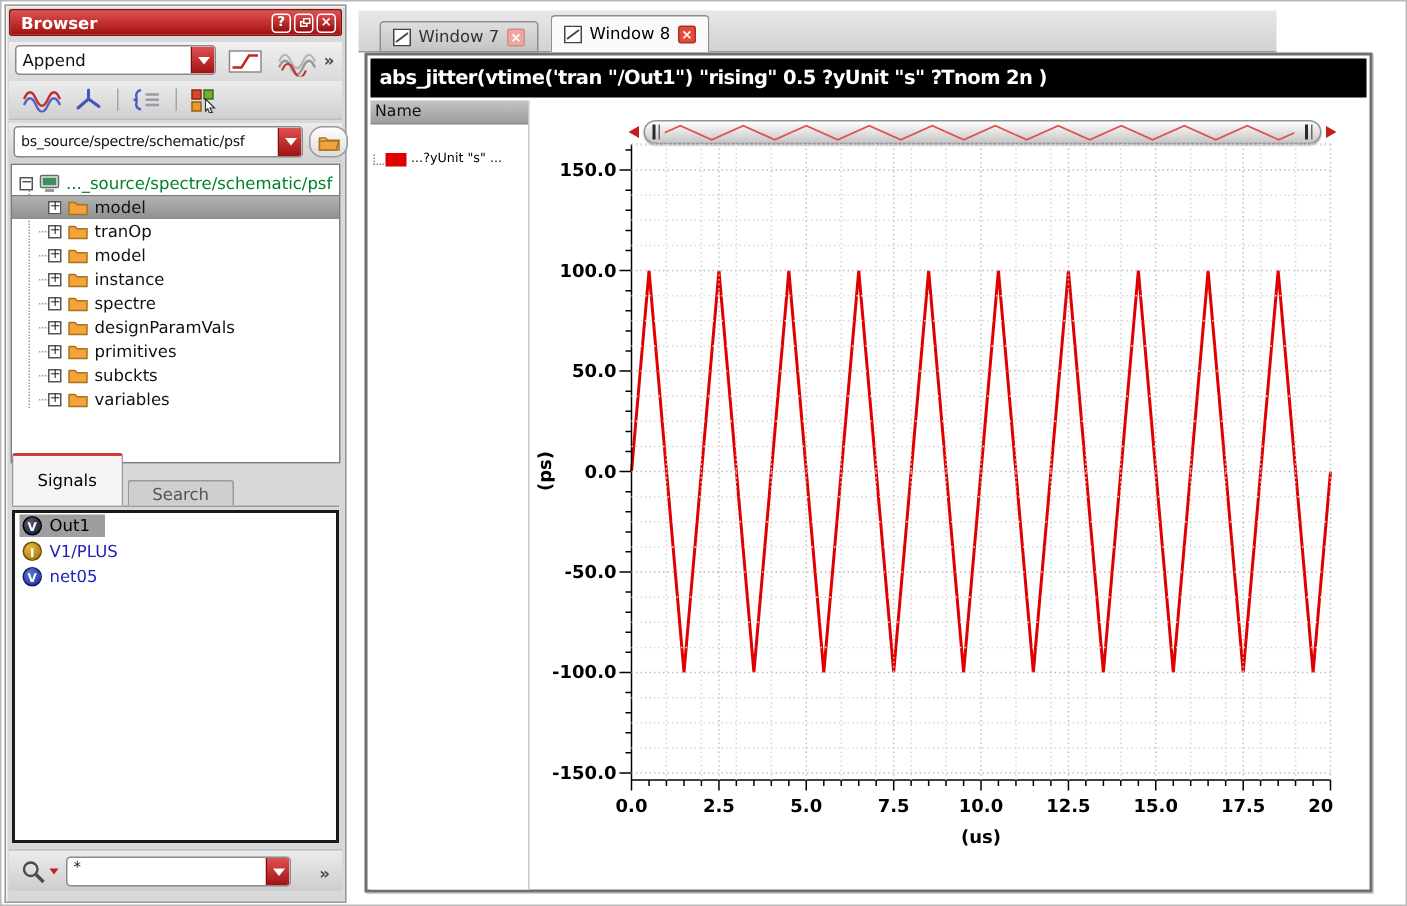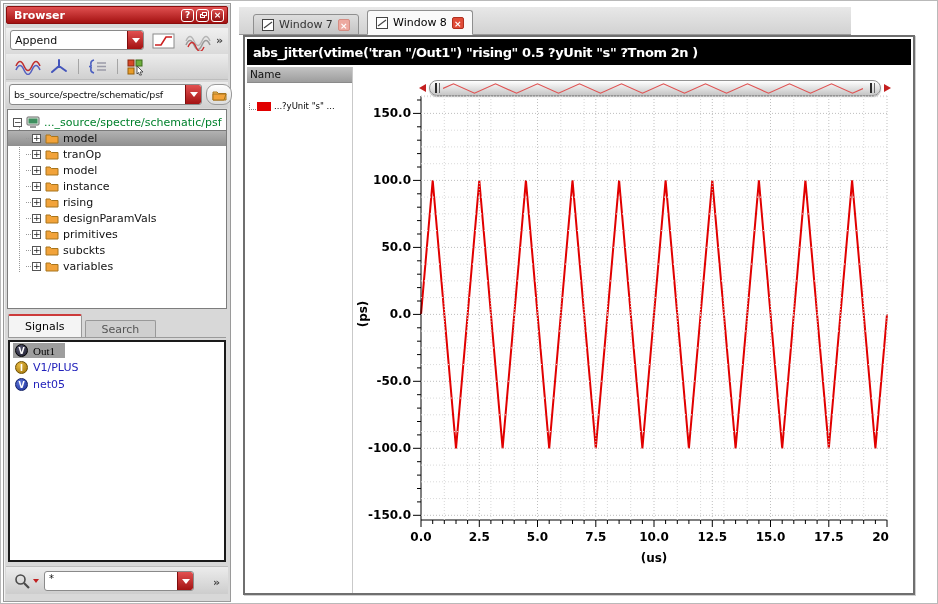--- a/index.html
+++ b/index.html
@@ -51,36 +51,36 @@
   .trow.selected { background:linear-gradient(#b2b2b2,#8f8f8f); border-top:1px solid #7a7a7a; }
   .expander { width:9px; height:9px; border:1px solid #555; background:#fff; font-size:9px; line-height:7px;
     text-align:center; color:#222; margin-right:4px; flex:none; cursor:pointer; }
   .hdash { width:5px; border-top:1px dotted #999; margin-right:1px; flex:none; }
   .tlabel { padding-left:4px; }
   .tlabel.green { color:#00812c; }
   .tree-icon { flex:none; }
 
   
   .b-tabs { position:absolute; left:4px; top:314px; right:4px; height:20px; border-bottom:1px solid #9a9a9a; display:flex; align-items:flex-end; }
-  .stab { height:23px; padding:0 16px; font-size:11px; display:flex; align-items:center;
+  .stab { height:35px; padding:0 16px; font-size:11px; display:flex; align-items:center;
     border:1px solid #999; border-bottom:none; border-radius:2px 2px 0 0; margin-right:3px; cursor:pointer; }
   .stab.active { background:#f4f4f4; border-top:2px solid #cc3a3a; color:#000; }
   .stab.inactive { background:#cfcfcf; color:#555; height:17px; }
 
   .b-list { position:absolute; left:4px; top:336px; right:4px; height:222px; background:#ffffff; border:2px solid #1a1a1a; }
   .sig-row { height:17px; display:flex; align-items:center; padding-left:3px; }
   .sig-chip { display:inline-flex; align-items:center; padding:1px 10px 1px 2px; }
   .sig-chip.selected { background:#9e9e9e; }
   .sig-icon { width:13px; height:13px; border-radius:50%; color:#fff; font-size:8px; font-weight:bold;
     text-align:center; line-height:13px; margin-right:5px; flex:none; }
   .sig-icon.vdark { background:radial-gradient(circle at 35% 30%, #55556e, #1c1c2c); border:1px solid #000; }
   .sig-icon.igold { background:radial-gradient(circle at 35% 30%, #e8bb45, #9c7005); border:1px solid #6e4e00; }
   .sig-icon.vblue { background:radial-gradient(circle at 35% 30%, #5b74d8, #1e2f96); border:1px solid #101f66; }
   .sig-name { font-size:11px; color:#2222bb; }
-  .sig-name.selected { color:#000;font-family:Liberation Serif, serif; }
+  .sig-name.selected { color:#000; }
 
   .b-search { position:absolute; left:2px; top:562px; right:2px; height:28px;
     background:linear-gradient(#ececec,#cdcdcd); border-top:1px solid #bdbdbd; }
   .mini-tri { position:absolute; left:27px; top:12px; width:0; height:0;
     border-left:3.5px solid transparent; border-right:3.5px solid transparent; border-top:4.5px solid #c02020; }
 
   
   .ws-tabbar { position:absolute; left:238px; top:6px; width:612px; height:28px;
     background:linear-gradient(#e8e8e8,#d2d2d2); border-bottom:1px solid #9a9a9a; }
   .wtab { position:absolute; display:flex; align-items:center; gap:5px; padding:0 8px;
@@ -250,21 +250,21 @@
             <path d="M1 2 h4 l1.5 1.5 H13 V10 H1 Z" fill="#f2a33a" stroke="#a8751c"></path>
           </svg>
         <span class="tlabel">instance</span>
       </div>
       <div class="trow child">
         <span class="hdash"></span>
         <span class="expander">+</span>
         <svg class="tree-icon" width="14" height="11" viewBox="0 0 14 11">
             <path d="M1 2 h4 l1.5 1.5 H13 V10 H1 Z" fill="#f2a33a" stroke="#a8751c"></path>
           </svg>
-        <span class="tlabel">rising</span>
+        <span class="tlabel">spectre</span>
       </div>
       <div class="trow child">
         <span class="hdash"></span>
         <span class="expander">+</span>
         <svg class="tree-icon" width="14" height="11" viewBox="0 0 14 11">
             <path d="M1 2 h4 l1.5 1.5 H13 V10 H1 Z" fill="#f2a33a" stroke="#a8751c"></path>
           </svg>
         <span class="tlabel">designParamVals</span>
       </div>
       <div class="trow child">

